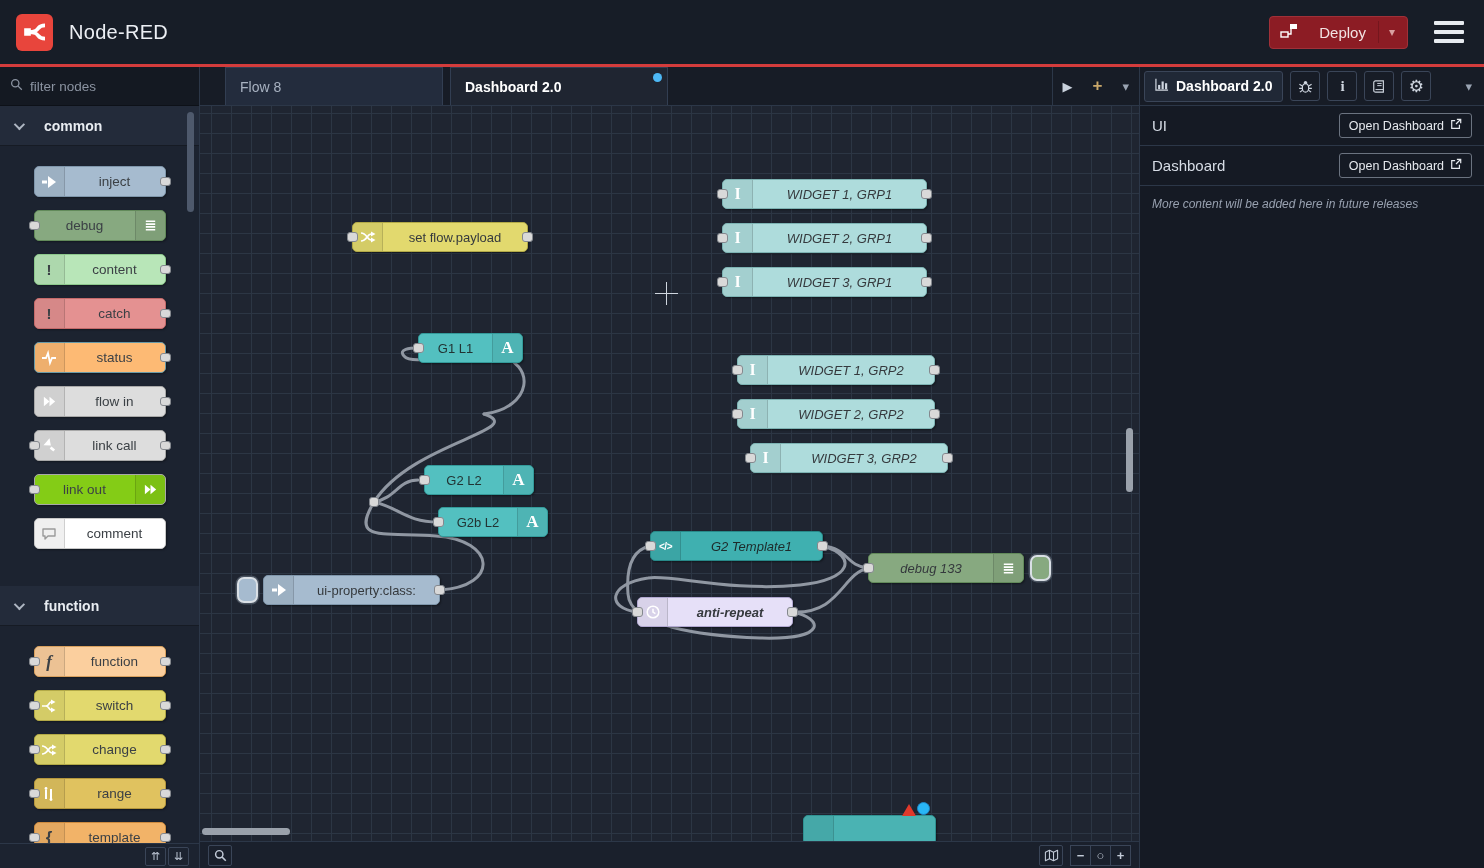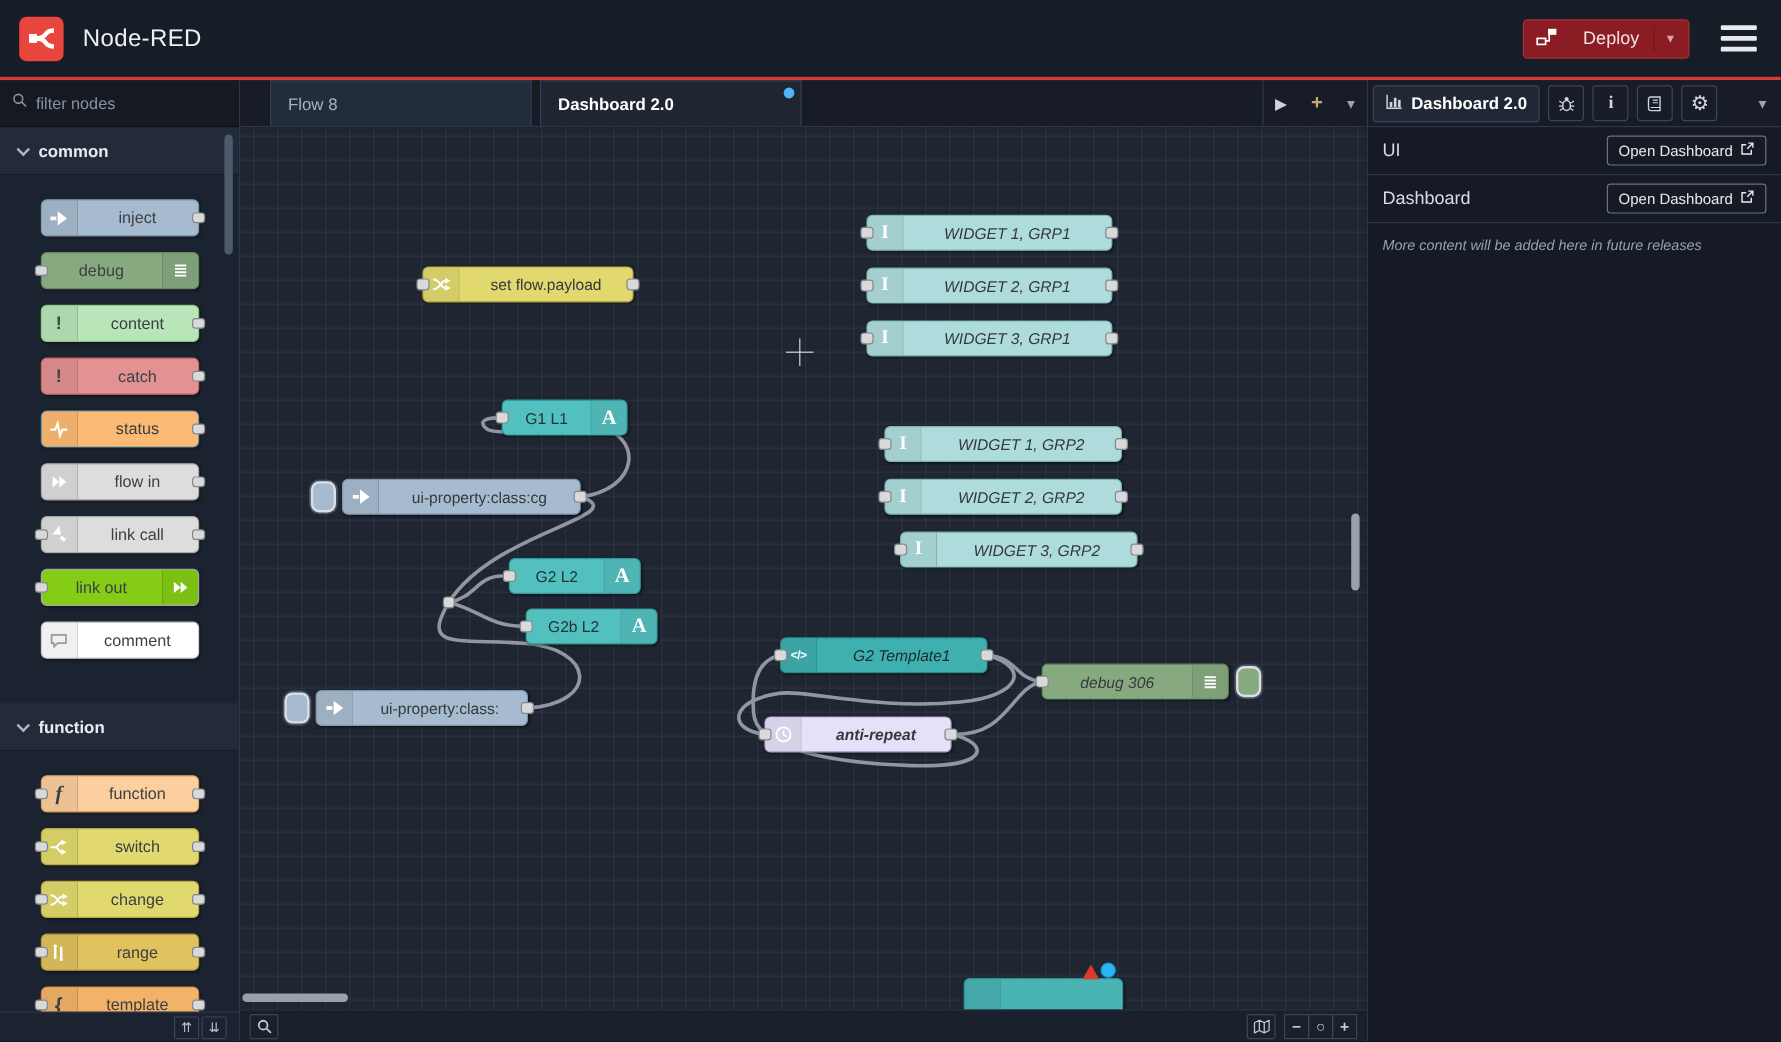--- a/index.html
+++ b/index.html
@@ -19,21 +19,21 @@
 
   
   .main { display:flex; height:801px; }
 
   
   .palette { width:200px; background:#1c2330; border-right:1px solid #2c3748; position:relative; display:flex; flex-direction:column; }
   .pal-search { height:39px; background:#141922; border-bottom:1px solid #0d1118; display:flex; align-items:center; padding:0 10px; gap:7px; }
   .pal-search input { background:transparent; border:none; outline:none; color:#9aa2b0; font-size:13.5px; width:150px; font-family:"Liberation Sans",sans-serif; }
   .pal-search input::placeholder { color:#8b93a1; opacity:1; }
   .pal-scrollarea { flex:1; overflow:hidden; position:relative; }
-  .pcat-header { height:40px; background:#232b3a; border-bottom:1px solid #161b24; display:flex; align-items:center; padding-left:14px; gap:10px; color:#e8ecf1; font-weight:bold; font-size:14px; }
+  .pcat-header { height:40px; background:#232b3a; border-bottom:1px solid #161b24; display:flex; align-items:center; padding-left:14px; gap:22px; color:#e8ecf1; font-weight:bold; font-size:14px; }
   .chev { width:8px; height:8px; border-right:2px solid #aeb6c2; border-bottom:2px solid #aeb6c2; transform:rotate(45deg) translateY(-2px); }
   .pcat-items { padding:20px 0 24px; }
   .pitem { position:relative; width:132px; height:31px; border-radius:5px; border:1px solid; margin:0 auto 13px; display:flex; align-items:stretch; font-size:13.5px; color:#3b4045; box-shadow:1px 1px 2px rgba(0,0,0,.35); }
   .picon { width:30px; display:flex; align-items:center; justify-content:center; background:rgba(0,0,0,.06); }
   .picon.ileft { border-right:1px solid rgba(0,0,0,.14); border-radius:4px 0 0 4px; }
   .picon.iright { border-left:1px solid rgba(0,0,0,.14); border-radius:0 4px 4px 0; }
   .plabel { flex:1; display:flex; align-items:center; justify-content:center; white-space:nowrap; }
   .pport { position:absolute; width:11px; height:9px; background:#d9d9d9; border:1px solid #84888e; border-radius:3px; top:10px; }
   .pport.pl { left:-6px; } .pport.pr { right:-6px; }
   .pal-scrollthumb { position:absolute; right:5px; top:6px; width:7px; height:100px; background:#4e596c; border-radius:4px; }
@@ -363,31 +363,20 @@
         <span class="port pl"></span>
         <span class="port pr"></span>
       </div>
 
       <div class="node n-tealA" style="left:218px;top:227px;width:105px">
         <span class="lbl">G1 L1</span>
         <div class="icbox iright serifA">A</div>
         <span class="port pl"></span>
       </div>
 
-      <div class="node n-inject" style="left:85px;top:293px;width:199px">
-        <div class="nbtn bleft" style="background:#a6bbcf"></div>
-        <div class="icbox ileft">
-            <svg width="16" height="16" viewBox="0 0 16 16">
-              <rect x="1" y="6.5" width="5" height="3" fill="#fff"></rect>
-              <path d="M7 2 l8 6 -8 6 z" fill="#fff"></path>
-            </svg>
-          </div>
-        <span class="lbl">ui-property:class:cg</span>
-        <span class="port pr"></span>
-      </div>
 
       <div class="node n-uiw" style="left:537px;top:249px;width:198px">
         <div class="icbox ileft serifI">I</div>
         <span class="lbl it">WIDGET 1, GRP2</span>
         <span class="port pl"></span>
         <span class="port pr"></span>
       </div>
       <div class="node n-uiw" style="left:537px;top:293px;width:198px">
         <div class="icbox ileft serifI">I</div>
         <span class="lbl it">WIDGET 2, GRP2</span>
@@ -425,21 +414,21 @@
       </div>
 
       <div class="node n-uit" style="left:450px;top:425px;width:173px">
         <div class="icbox ileft codeg">&lt;/&gt;</div>
         <span class="lbl it">G2 Template1</span>
         <span class="port pl"></span>
         <span class="port pr"></span>
       </div>
 
       <div class="node n-debug" style="left:668px;top:447px;width:156px">
-        <span class="lbl it">debug 306</span>
+        <span class="lbl it">debug 133</span>
         <div class="icbox iright">
             <svg width="15" height="15" viewBox="0 0 16 16">
               <path d="M3 3.5h10M3 6.5h10M3 9.5h10M3 12.5h10" stroke="#fff" stroke-width="1.7"></path>
             </svg>
           </div>
         <div class="nbtn bright" style="background:#87a980"></div>
         <span class="port pl"></span>
       </div>
 
       <div class="node n-delay" style="left:437px;top:491px;width:156px">

